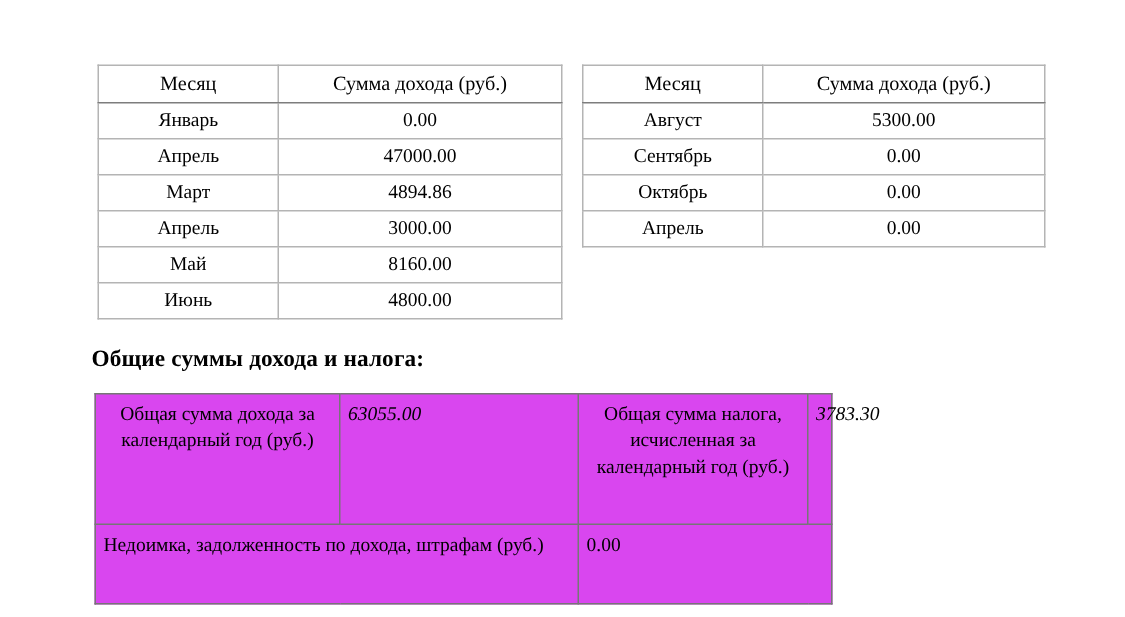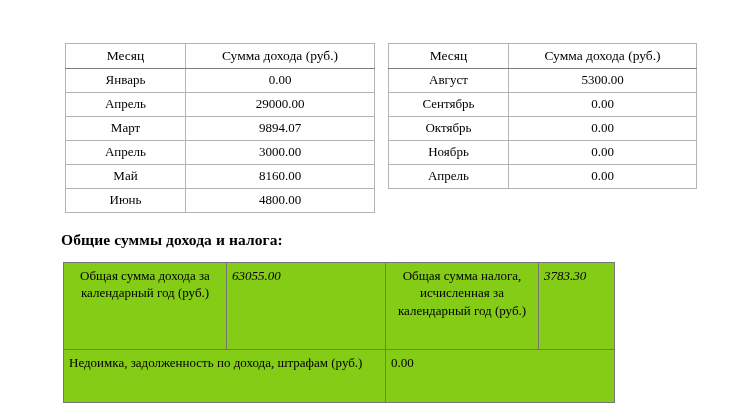--- a/index.html
+++ b/index.html
@@ -65,26 +65,26 @@
   }
   .col-month  { width: 120px; }
   .col-amount { width: auto; }
   #month-table-second .col-month { width: 120px; }
 
   
   #totals-table {
     position: absolute;
     left: 63px;
     top: 262px;
-    width: 552px;
+    width: 492px;
     border-collapse: collapse;
     table-layout: fixed;
     border: 1px solid #1a1a1a;
     font-size: 13px;
-    background: #84cc16;
+    background: #d946ef;
   }
   #totals-table td {
     border: 1px solid #767676;
     padding: 4px 5px;
     vertical-align: top;
     line-height: 1.33;
   }
   #totals-table .label-centered {
     text-align: center;
   }
@@ -122,25 +122,25 @@
         <th>Сумма дохода (руб.)</th>
       </tr>
     </thead>
     <tbody>
       <tr>
         <td>Январь</td>
         <td>0.00</td>
       </tr>
       <tr>
         <td>Апрель</td>
-        <td>29000.00</td>
+        <td>47000.00</td>
       </tr>
       <tr>
         <td>Март</td>
-        <td>9894.07</td>
+        <td>4894.86</td>
       </tr>
       <tr>
         <td>Апрель</td>
         <td>3000.00</td>
       </tr>
       <tr>
         <td>Май</td>
         <td>8160.00</td>
       </tr>
       <tr>
@@ -165,24 +165,20 @@
       <tr>
         <td>Август</td>
         <td>5300.00</td>
       </tr>
       <tr>
         <td>Сентябрь</td>
         <td>0.00</td>
       </tr>
       <tr>
         <td>Октябрь</td>
-        <td>0.00</td>
-      </tr>
-      <tr>
-        <td>Ноябрь</td>
         <td>0.00</td>
       </tr>
       <tr>
         <td>Апрель</td>
         <td>0.00</td>
       </tr>
     </tbody>
   </table>
 
   <div class="heading" id="heading-totals">Общие суммы дохода и налога:</div>

